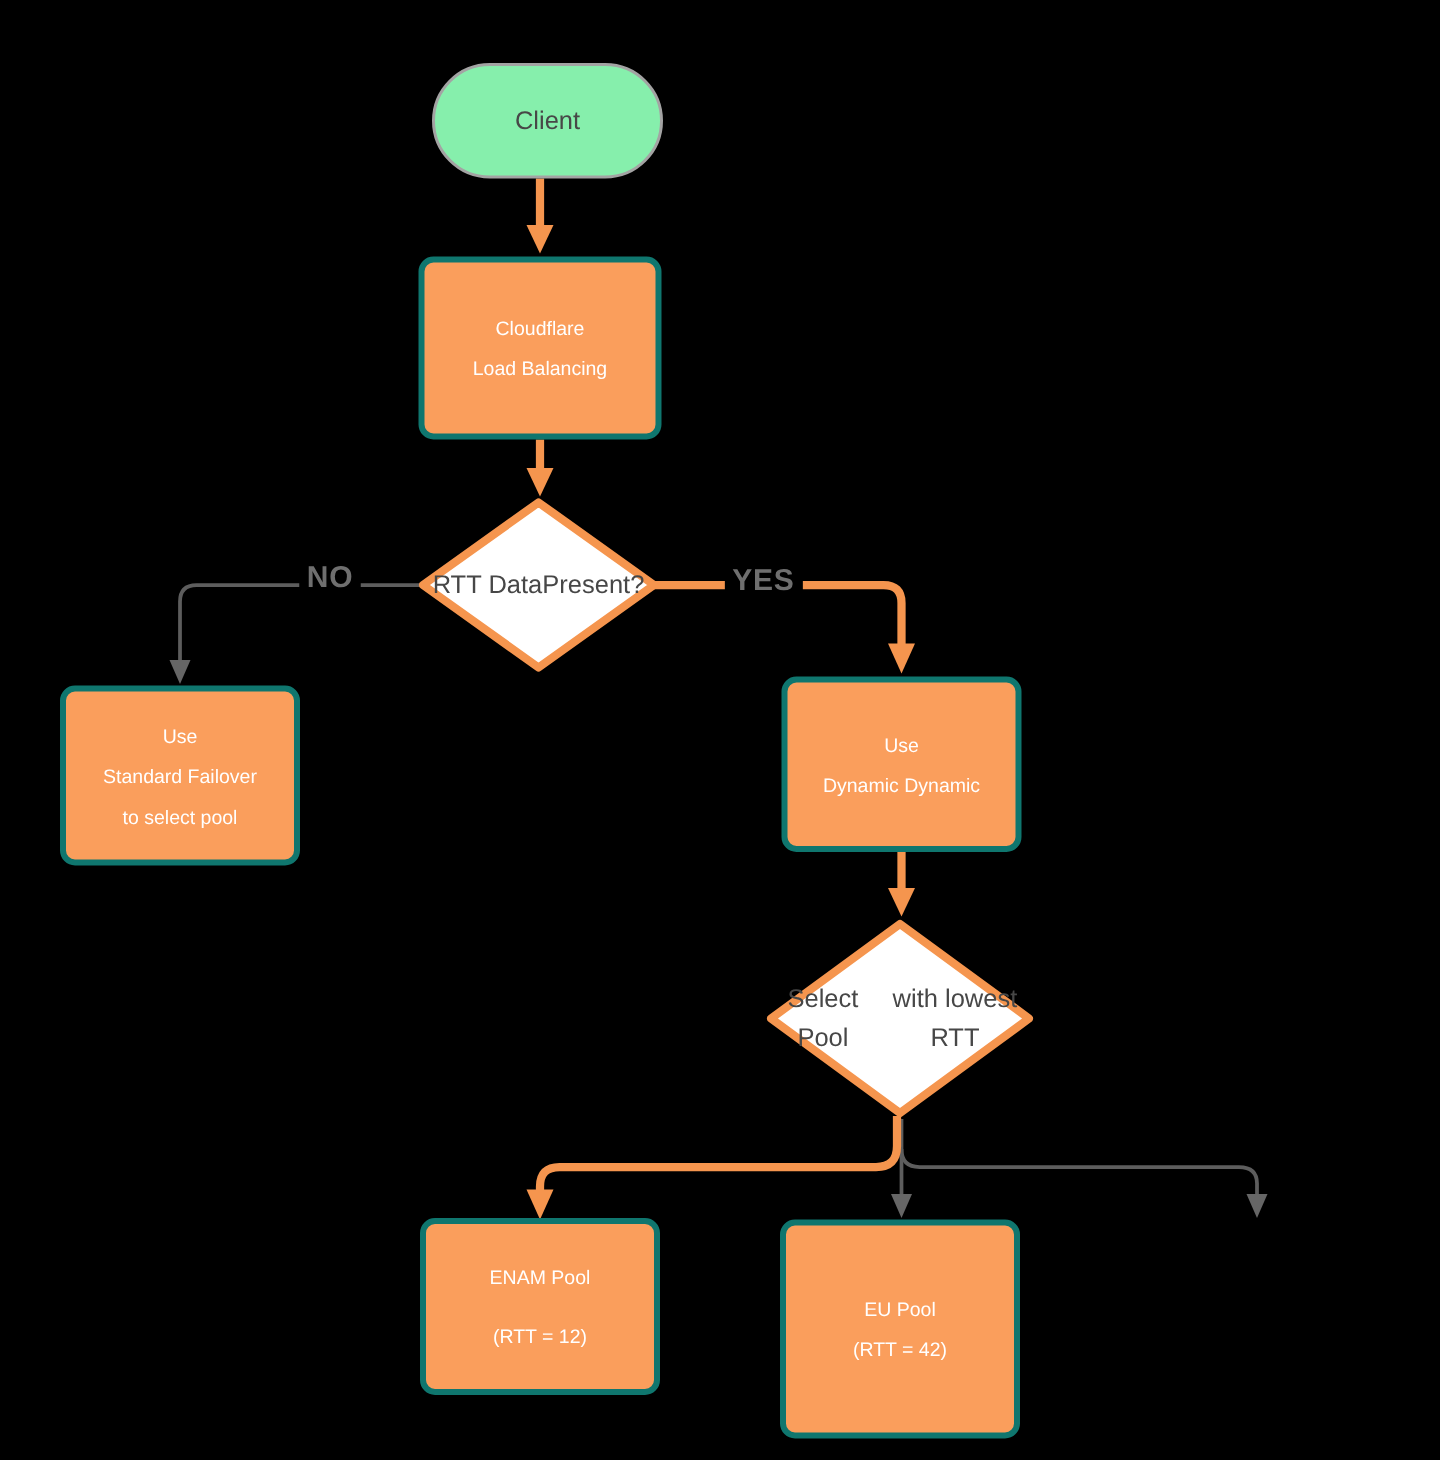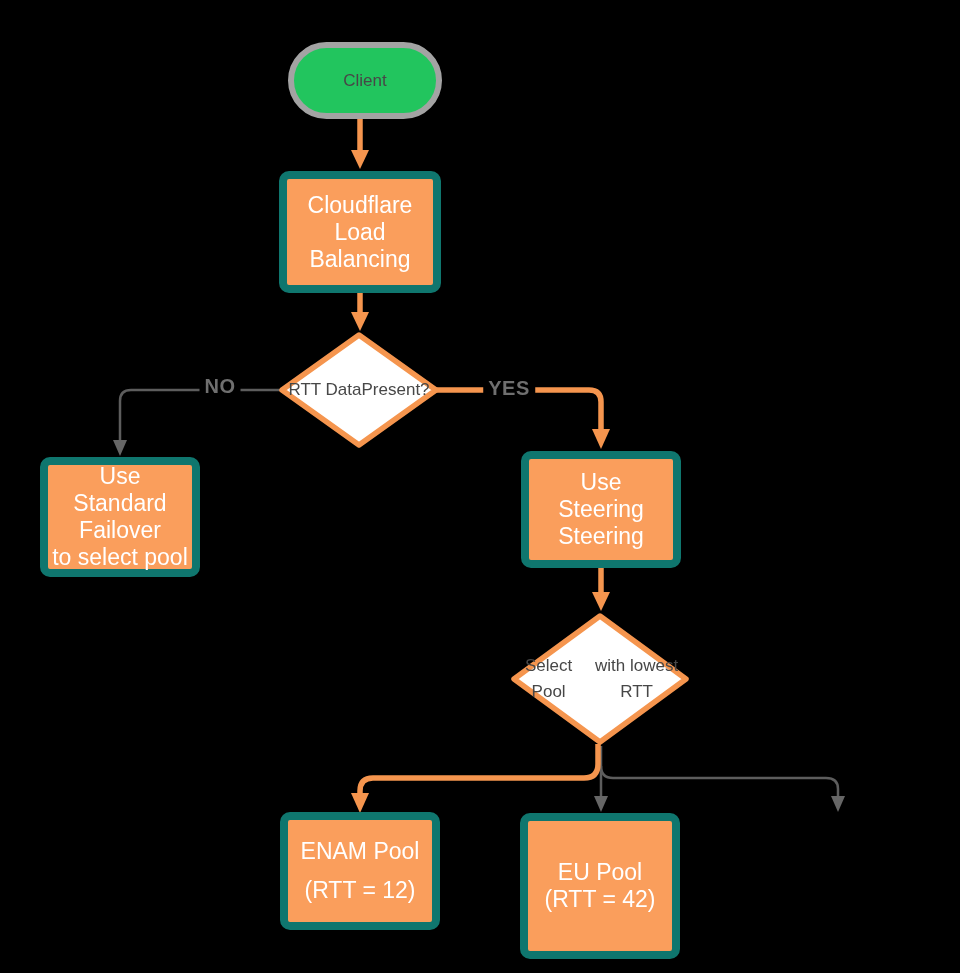--- a/index.html
+++ b/index.html
@@ -44,29 +44,29 @@
     position: absolute;
     box-sizing: border-box;
     display: flex;
     flex-direction: column;
     align-items: center;
     justify-content: center;
     text-align: center;
   }
   .orange-box {
     background: #fa9e5c;
-    border: 8px solid #0f766e;
+    border: 4px solid #0f766e;
     border-radius: 10px;
     color: #ffffff;
-    font-size: 23px;
+    font-size: 13px;
     line-height: 27px;
   }
   .pill {
-    background: #22c55e;
-    border: 6px solid #a3a3a3;
+    background: #86efac;
+    border: 2px solid #a3a3a3;
     border-radius: 40px;
     color: #474747;
     font-size: 17px;
   }
   .diamond-label {
     position: absolute;
     display: flex;
     flex-direction: row;
     align-items: center;
     justify-content: center;
@@ -160,21 +160,21 @@
   </div>
 
   <div class="node orange-box" id="n-failover">
     <span>Use</span>
     <span>Standard Failover</span>
     <span>to select pool</span>
   </div>
 
   <div class="node orange-box" id="n-dynamic">
     <span>Use</span>
-    <span>Steering Steering</span>
+    <span>Dynamic Dynamic</span>
   </div>
 
   <div class="diamond-label" id="d2-label">
     <span>Select Pool</span>
     <span>with lowest RTT</span>
   </div>
 
   <div class="node orange-box" id="n-enam">
     <span>ENAM Pool</span>
     <span><span>(</span><b>RTT = 12</b><span>)</span></span>

